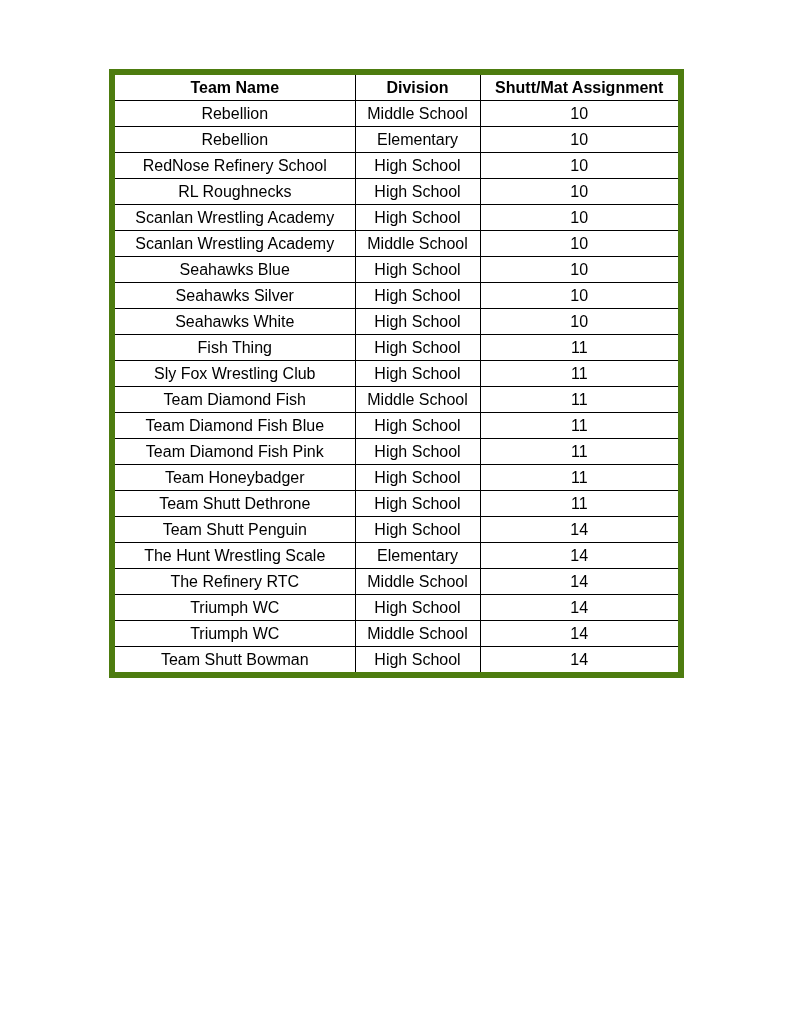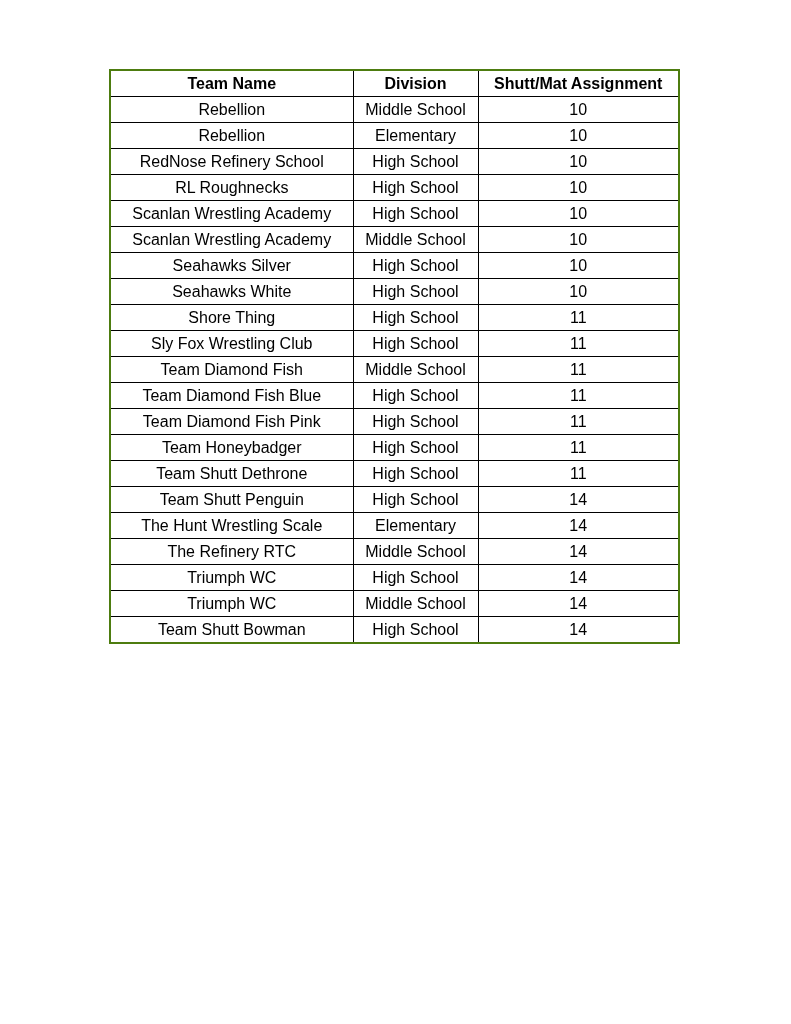--- a/index.html
+++ b/index.html
@@ -32,21 +32,21 @@
     vertical-align: middle;
     font-size: 16px;
     line-height: 1;
     white-space: nowrap;
     overflow: hidden;
   }
   .roster-table th {
     font-weight: bold;
   }
   .roster-table {
-    border: 2px solid #4d7c0f;
+    border: 6px solid #4d7c0f;
   }
   .col-team   { width: 243px; }
   .col-div    { width: 125px; }
   .col-scale  { width: 201px; }
 </style>
 </head>
 <body>
 
 <table class="roster-table">
   <colgroup>
@@ -86,31 +86,36 @@
         <td>Scanlan Wrestling Academy</td>
         <td>High School</td>
         <td>10</td>
       </tr>
       <tr>
         <td>Scanlan Wrestling Academy</td>
         <td>Middle School</td>
         <td>10</td>
       </tr>
       <tr>
+        <td>Seahawks Blue</td>
+        <td>High School</td>
+        <td>10</td>
+      </tr>
+      <tr>
         <td>Seahawks Silver</td>
         <td>High School</td>
         <td>10</td>
       </tr>
       <tr>
         <td>Seahawks White</td>
         <td>High School</td>
         <td>10</td>
       </tr>
       <tr>
-        <td>Shore Thing</td>
+        <td>Fish Thing</td>
         <td>High School</td>
         <td>11</td>
       </tr>
       <tr>
         <td>Sly Fox Wrestling Club</td>
         <td>High School</td>
         <td>11</td>
       </tr>
       <tr>
         <td>Team Diamond Fish</td>

